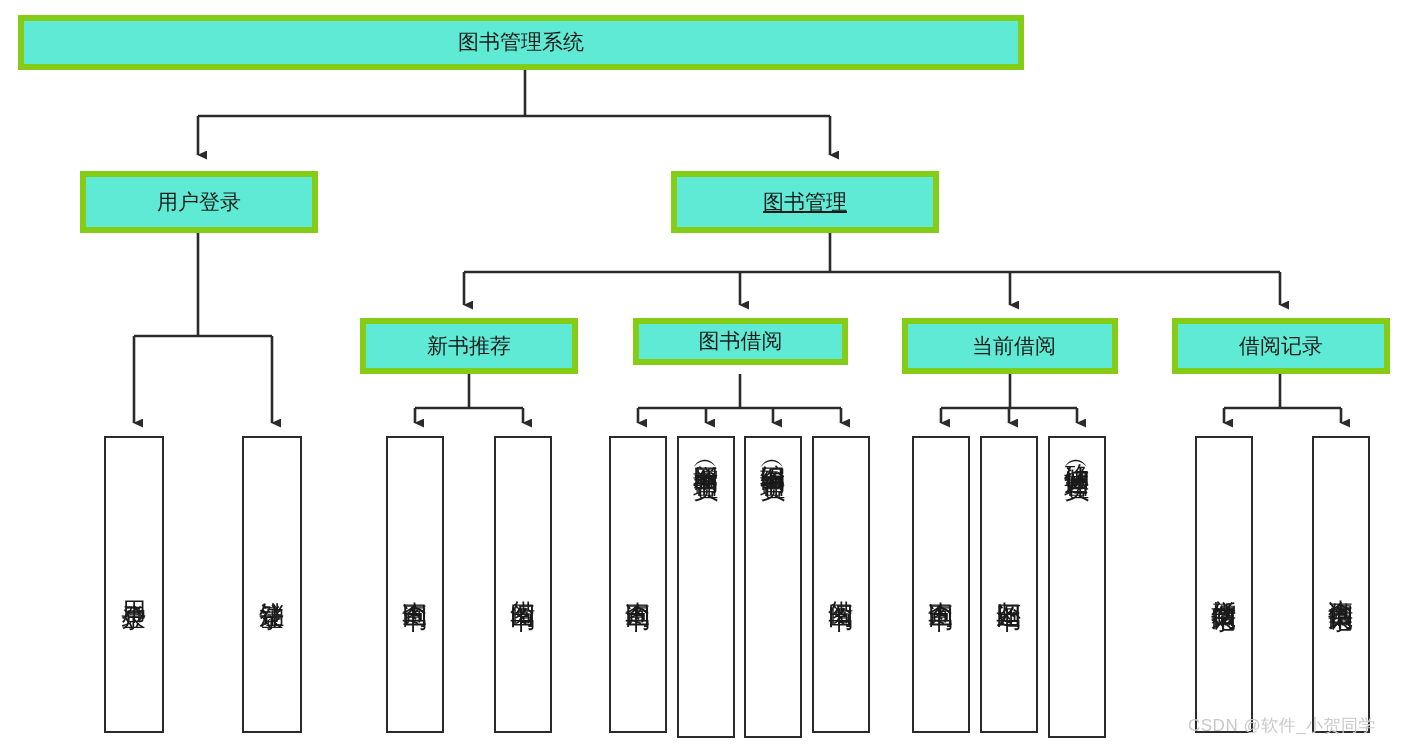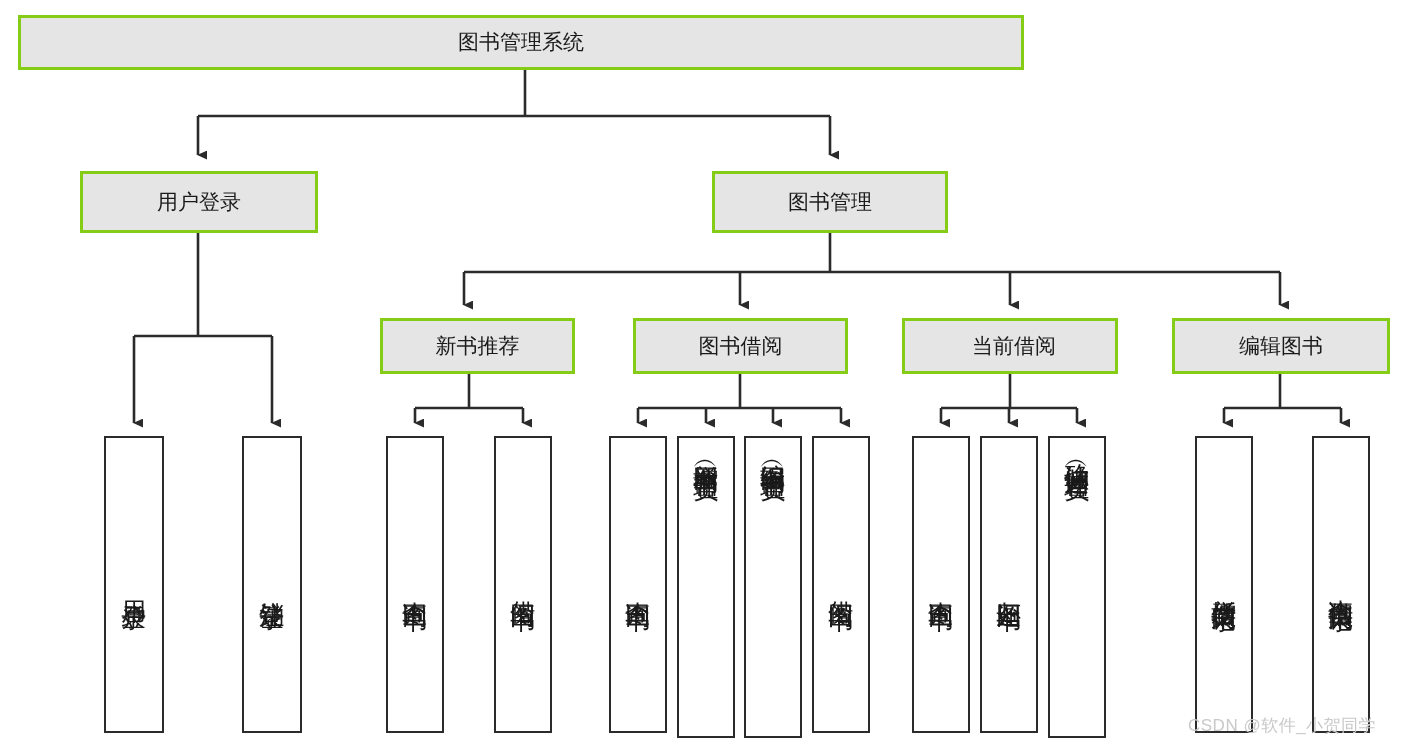--- a/index.html
+++ b/index.html
@@ -2,22 +2,22 @@
 <html><head>
 <meta charset="utf-8">
 <title>图书管理系统 功能结构图</title>
 <style>
   html,body{margin:0;padding:0;background:#ffffff;}
   body{width:1405px;height:747px;position:relative;overflow:hidden;
        font-family:"Liberation Sans","DejaVu Sans",sans-serif;color:#1a1a1a;}
   #canvas{position:absolute;left:0;top:0;width:1405px;height:747px;}
   svg.lines{position:absolute;left:0;top:0;width:1405px;height:747px;pointer-events:none;}
 
-  .node{position:absolute;box-sizing:border-box;background:#e5e5e5;
-        border:3px solid #84cc16;display:flex;align-items:center;justify-content:center;}
+  .node{position:absolute;box-sizing:border-box;background:#5eead4;
+        border:6px solid #84cc16;display:flex;align-items:center;justify-content:center;}
   .node .lbl{font-size:21px;line-height:1.15;color:#1a1a1a;white-space:nowrap;}
 
   
   .leaf{position:absolute;box-sizing:border-box;background:#ffffff;
         border:2px solid #2b2b2b;display:flex;align-items:flex-start;justify-content:center;}
   .leaf .vlbl{writing-mode:vertical-rl;text-orientation:upright;
               font-size:25px;line-height:1.06;letter-spacing:2px;color:#1a1a1a;
               margin-top:6px;}
   .leaf.center .vlbl{margin-top:0;}
   .leaf.center{align-items:center;}
@@ -81,35 +81,35 @@
     </g>
   </svg>
 
   <div class="node" style="left:18px;top:15px;width:1006px;height:55px;">
     <span class="lbl">图书管理系统</span>
   </div>
 
   <div class="node" style="left:80px;top:171px;width:238px;height:62px;">
     <span class="lbl">用户登录</span>
   </div>
-  <div class="node" style="left:712px;top:171px;width:236px;height:62px;">
+  <div class="node" style="left:671px;top:171px;width:268px;height:62px;text-decoration:underline;">
     <span class="lbl">图书管理</span>
   </div>
 
-  <div class="node" style="left:360px;top:318px;width:195px;height:56px;margin-left:20px;">
+  <div class="node" style="left:360px;top:318px;width:218px;height:56px;">
     <span class="lbl">新书推荐</span>
   </div>
-  <div class="node" style="left:633px;top:318px;width:215px;height:56px;">
+  <div class="node" style="left:633px;top:318px;width:215px;height:47px;">
     <span class="lbl">图书借阅</span>
   </div>
   <div class="node" style="left:902px;top:318px;width:216px;height:56px;padding-left:8px;">
     <span class="lbl">当前借阅</span>
   </div>
   <div class="node" style="left:1172px;top:318px;width:218px;height:56px;">
-    <span class="lbl">编辑图书</span>
+    <span class="lbl">借阅记录</span>
   </div>
 
   <div class="leaf center" style="left:104px;top:436px;width:60px;height:297px;">
     <span class="vlbl">用户登录</span>
   </div>
   <div class="leaf center" style="left:242px;top:436px;width:60px;height:297px;">
     <span class="vlbl">注销登录</span>
   </div>
 
   <div class="leaf center" style="left:386px;top:436px;width:58px;height:297px;">

